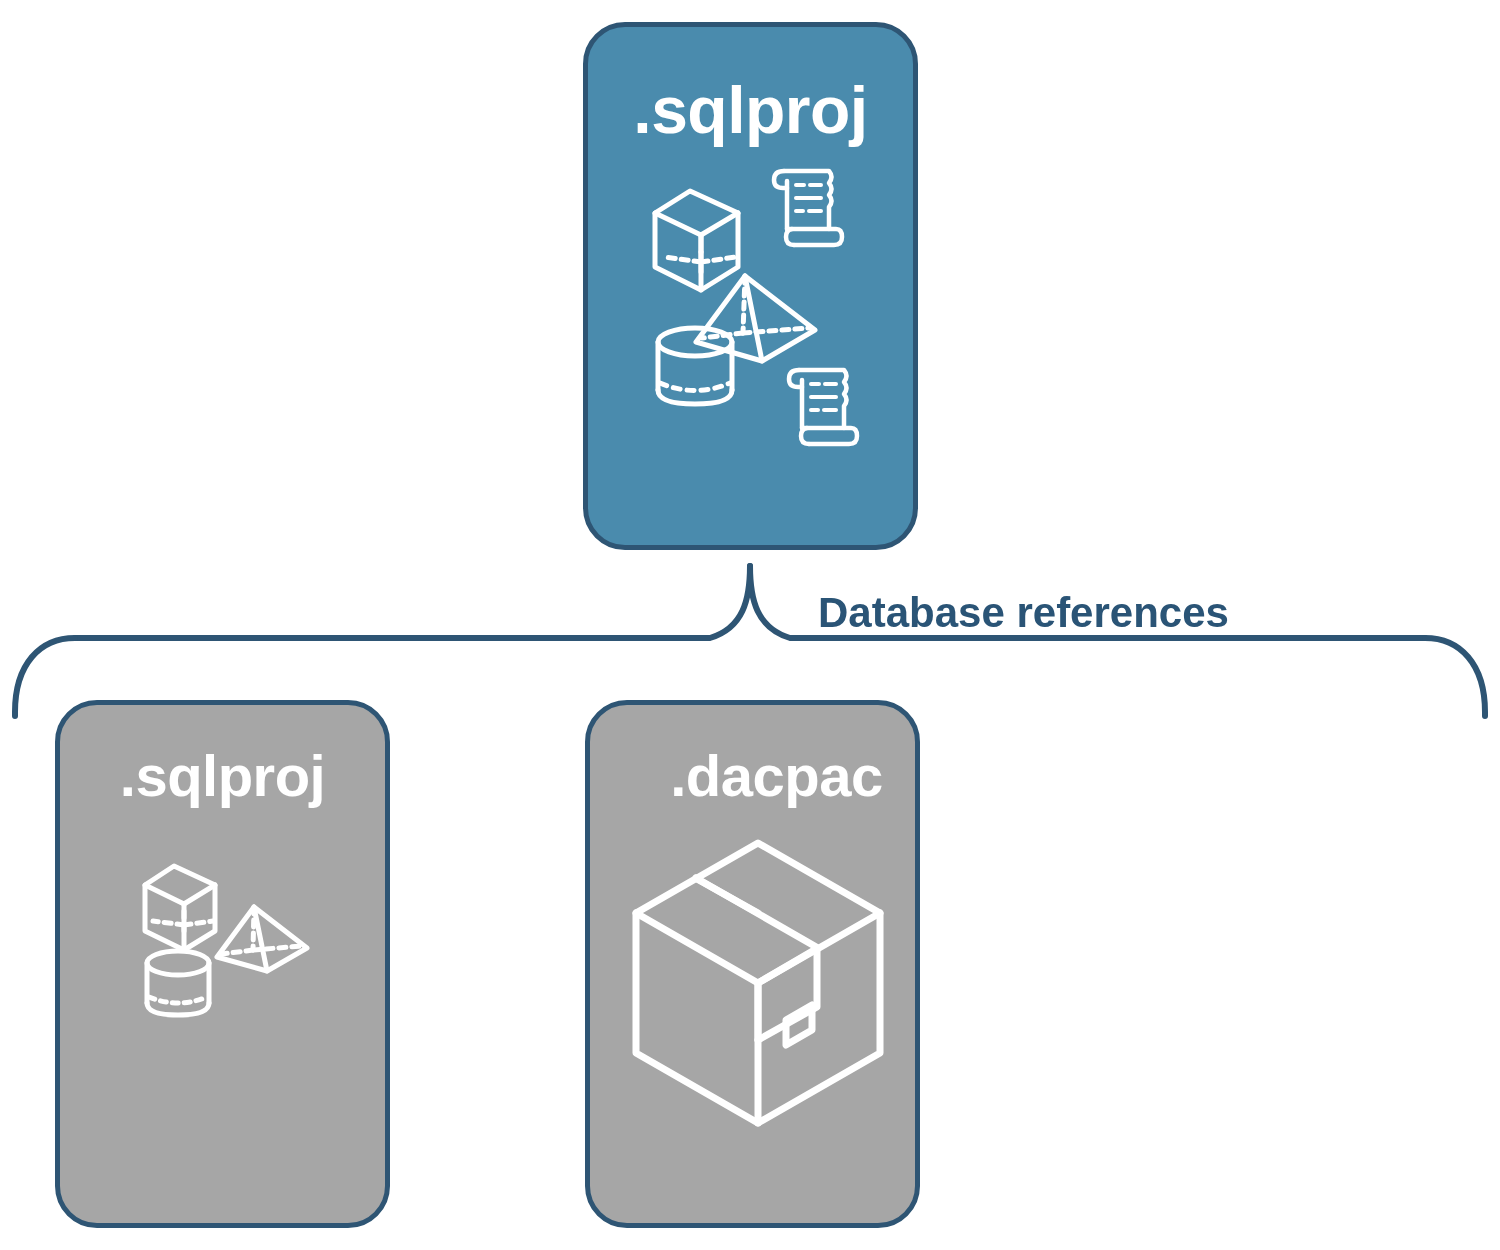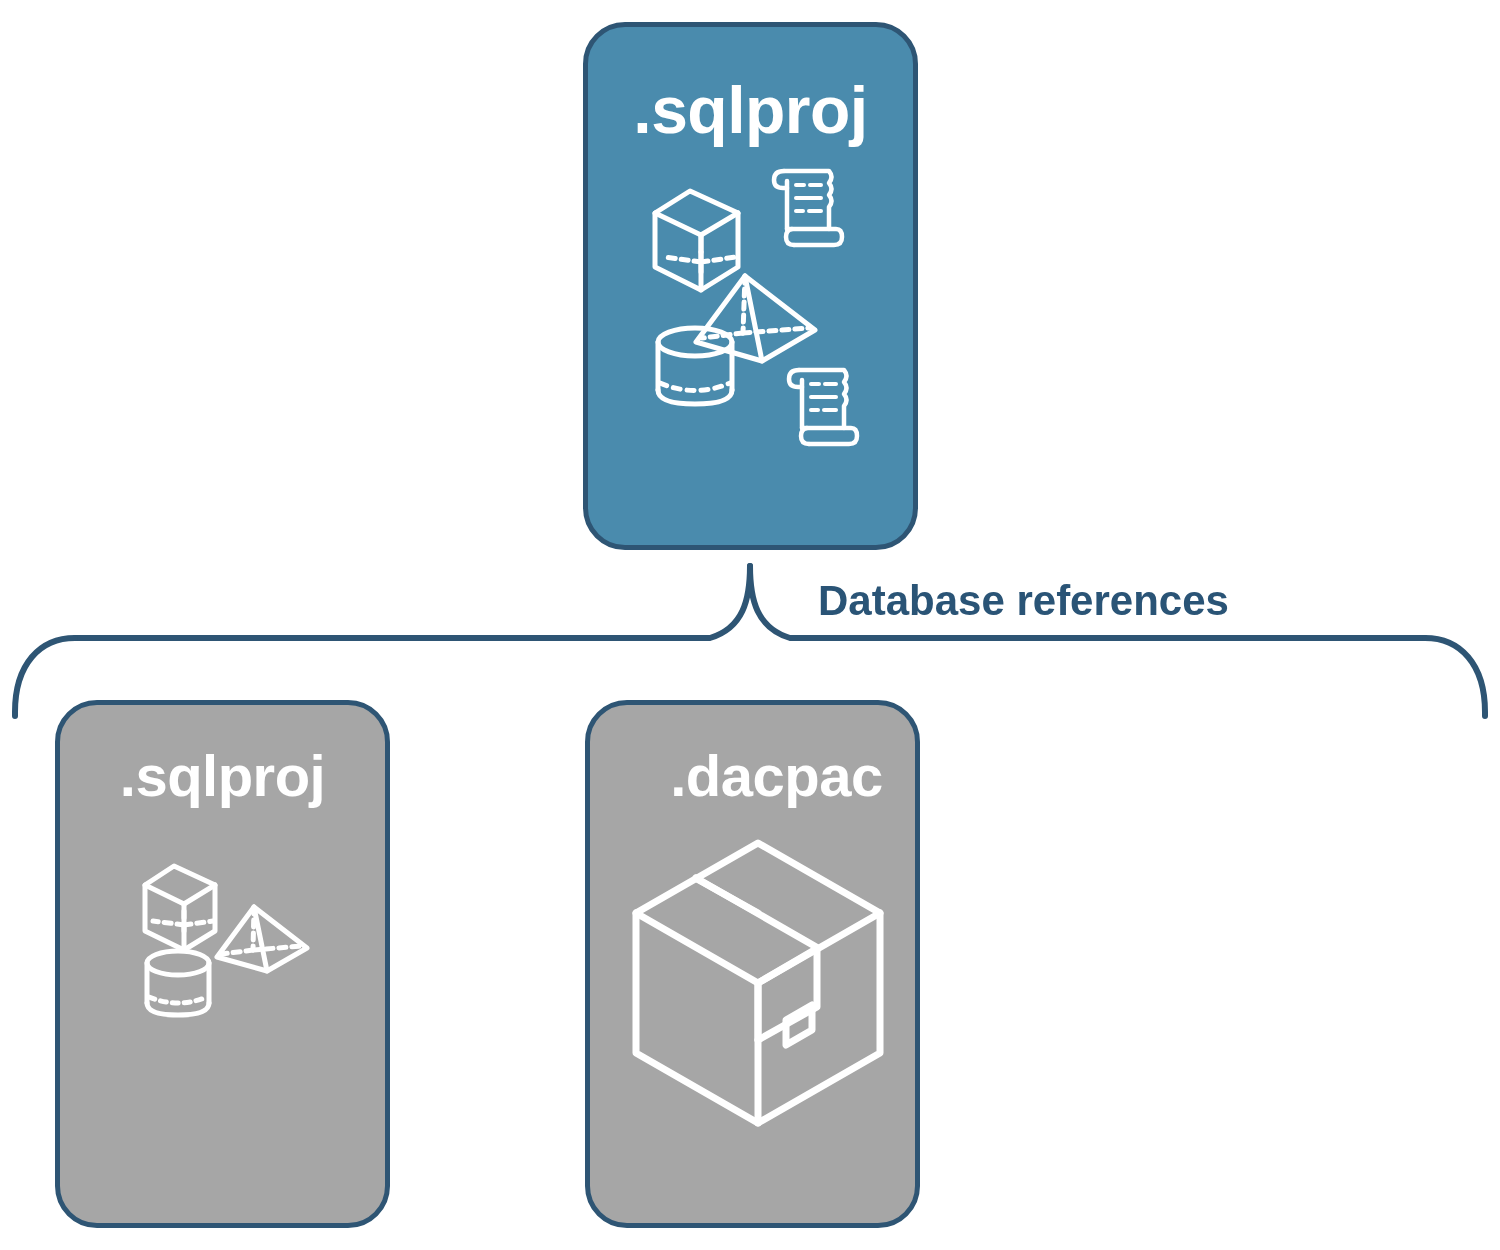--- a/index.html
+++ b/index.html
@@ -133,21 +133,21 @@
 
       <path d="M750 566 C 750 600, 757 628, 790 638 L 1425 638"></path>
       <path d="M750 566 C 750 600, 743 628, 710 638 L 75 638"></path>
 
       <path d="M75 638 C 40 638, 15 664, 15 712 L 15 716"></path>
 
       <path d="M1425 638 C 1460 638, 1485 664, 1485 712 L 1485 716"></path>
     </g>
   </svg>
 
-  <div class="brace-label" style="left:818px; top:580px;">Database references</div>
+  <div class="brace-label" style="left:818px; top:592px;">Database references</div>
 
   <div class="node-box secondary" style="left:55px; top:700px; width:335px; height:528px;">
 
     <div class="node-title" style="top:42px; font-size:58px;">.sqlproj</div>
 
     <div class="node-icons" style="top:140px; height:250px;">
       <svg width="335" height="250" viewBox="0 0 335 250" fill="none">
         <g stroke="#ffffff" stroke-width="5" stroke-linecap="round" stroke-linejoin="round" fill="none">
           <path d="M85 40 L114 21 L155 40 L155 86 L124 105 L85 86 Z"></path>
           <path d="M85 40 L124 59 L155 40"></path>

